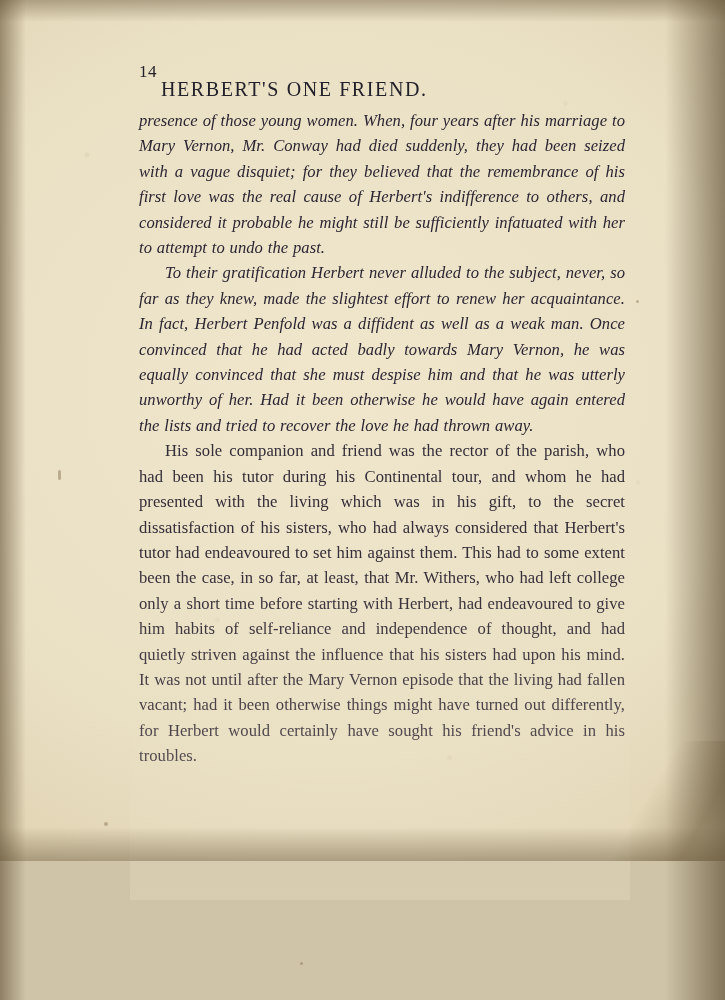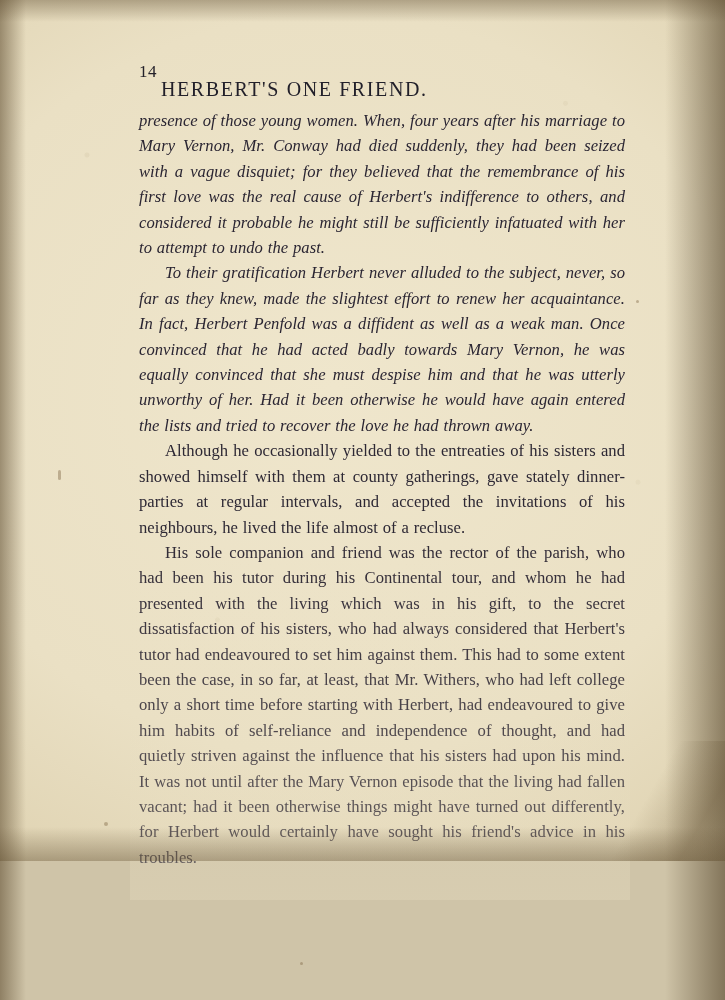--- a/index.html
+++ b/index.html
@@ -155,21 +155,20 @@
 
   <div id="text-block">
 
     <div id="running-head">
       <div id="folio">14</div>
       <div id="head-title">HERBERT'S ONE FRIEND.</div>
     </div>
 
     <p class="para first ink-1">presence of those young women. When, four years after his marriage to Mary Vernon, Mr. Conway had died suddenly, they had been seized with a vague disquiet; for they believed that the remembrance of his first love was the real cause of Herbert's indifference to others, and considered it probable he might still be sufficiently infatuated with her to attempt to undo the past.</p>
     <p class="para ink-1">To their gratification Herbert never alluded to the subject, never, so far as they knew, made the slightest effort to renew her acquaintance. In fact, Herbert Penfold was a diffident as well as a weak man. Once convinced that he had acted badly towards Mary Vernon, he was equally convinced that she must despise him and that he was utterly unworthy of her. Had it been otherwise he would have again entered the lists and tried to recover the love he had thrown away.</p>
-    <p class="para ink-2">Although he occasionally yielded to the entreaties of his sisters and showed himself with them at county gatherings, gave stately dinner-parties at regular intervals, and accepted the invitations of his neighbours, he lived the life almost of a recluse.</p>
     <p class="para ink-3">His sole companion and friend was the rector of the parish, who had been his tutor during his Continental tour, and whom he had presented with the living which was in his gift, to the secret dissatisfaction of his sisters, who had always considered that Herbert's tutor had endeavoured to set him against them. This had to some extent been the case, in so far, at least, that Mr. Withers, who had left college only a short time before starting with Herbert, had endeavoured to give him habits of self-reliance and independence of thought, and had quietly striven against the influence that his sisters had upon his mind. It was not until after the Mary Vernon episode that the living had fallen vacant; had it been otherwise things might have turned out differently, for Herbert would certainly have sought his friend's advice in his troubles.</p>
 
   </div>
 
   <div id="ink-fade"></div>
 
   <span class="speck" style="left:104px; top:822px; width:4px; height:4px;"></span>
   <span class="speck" style="left:636px; top:300px; width:3px; height:3px;"></span>
   <span class="speck" style="left:58px; top:470px; width:3px; height:10px; border-radius:2px;"></span>
   <span class="speck" style="left:300px; top:962px; width:3px; height:3px;"></span>

